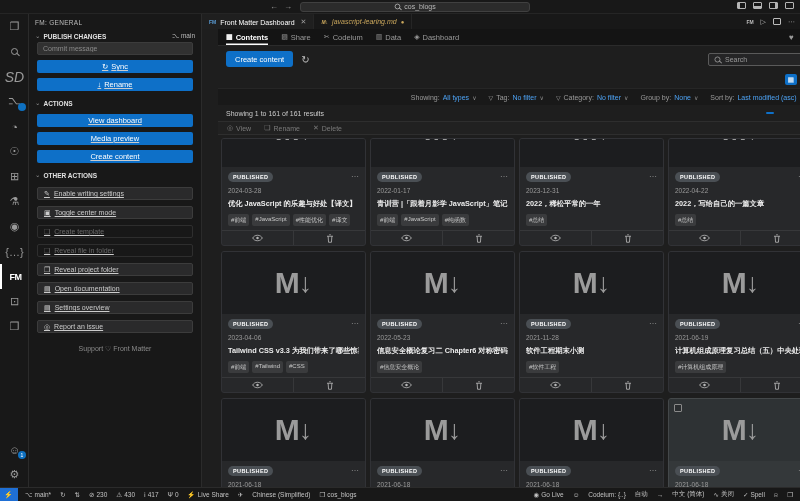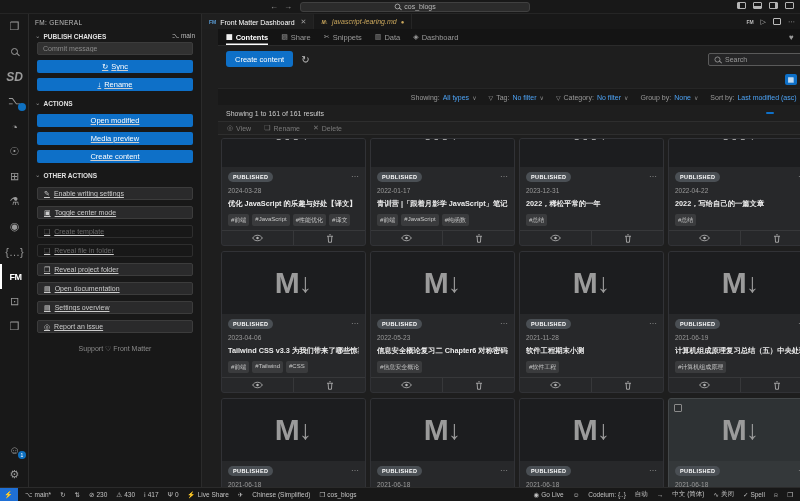--- a/index.html
+++ b/index.html
@@ -21,21 +21,21 @@
   .wi-custom{ position:relative; }
 
   
   #activitybar { position:absolute; left:0; top:14px; width:29px; height:473px; background:#181818;
                  border-right:1px solid #2b2b2b; display:flex; flex-direction:column; }
   .ab-item { width:29px; height:25px; display:flex; align-items:center; justify-content:center;
              color:#9a9a9a; font-size:11px; position:relative; cursor:pointer; }
   .ab-item.active { color:#ffffff; border-left:2px solid #ffffff; }
   .ab-item .abbadge { position:absolute; right:3px; bottom:3px; min-width:8px; height:8px; border-radius:4px;
               background:#0e70c0; color:#fff; font-size:5px; display:flex; align-items:center; justify-content:center;}
-  .ab-sd { font-style:italic; font-size:12px; font-weight:bold; }
+  .ab-sd { font-style:italic; font-size:14px; font-weight:normal; }
   .ab-fm { font-weight:bold; font-size:9px; letter-spacing:-0.5px; }
   .ab-spacer { flex:1; }
   .css-search { width:7px; height:7px; border:1.3px solid currentColor; border-radius:50%; position:relative; display:inline-block;}
   .css-search::after { content:""; position:absolute; width:4px; height:1.3px; background:currentColor;
                        transform:rotate(45deg); right:-3px; bottom:-1px; }
   .css-branch { display:inline-block; transform:rotate(180deg); }
 
   
   #sidebar { position:absolute; left:29px; top:14px; width:173px; height:473px; background:#181818;
              border-right:1px solid #2b2b2b; font-size:7px; }
@@ -266,21 +266,21 @@
         <span>Rename</span>
       </button>
     </div>
     <div class="sb-gap"></div>
     <div class="sb-section">
       <span class="chev">⌄</span>
       <span>ACTIONS</span>
     </div>
     <div class="sb-body" id="sb-actions">
         <button class="btn-blue">
-          <span>Open modified</span>
+          <span>View dashboard</span>
         </button>
         <button class="btn-blue">
           <span>Media preview</span>
         </button>
         <button class="btn-blue">
           <span>Create content</span>
         </button>
       </div>
     <div class="sb-gap"></div>
     <div class="sb-section">
@@ -350,21 +350,21 @@
         <div class="dn-item active">
       <span class="dn-icon">▦</span>
       <span>Contents</span>
     </div>
           <div class="dn-item">
       <span class="dn-icon">▨</span>
       <span>Share</span>
     </div>
           <div class="dn-item">
       <span class="dn-icon">✂</span>
-      <span>Snippets</span>
+      <span>Codeium</span>
     </div>
           <div class="dn-item">
       <span class="dn-icon">▥</span>
       <span>Data</span>
     </div>
           <div class="dn-item">
       <span class="dn-icon">◈</span>
       <span>Dashboard</span>
     </div>
           <div class="dashnav-right">

